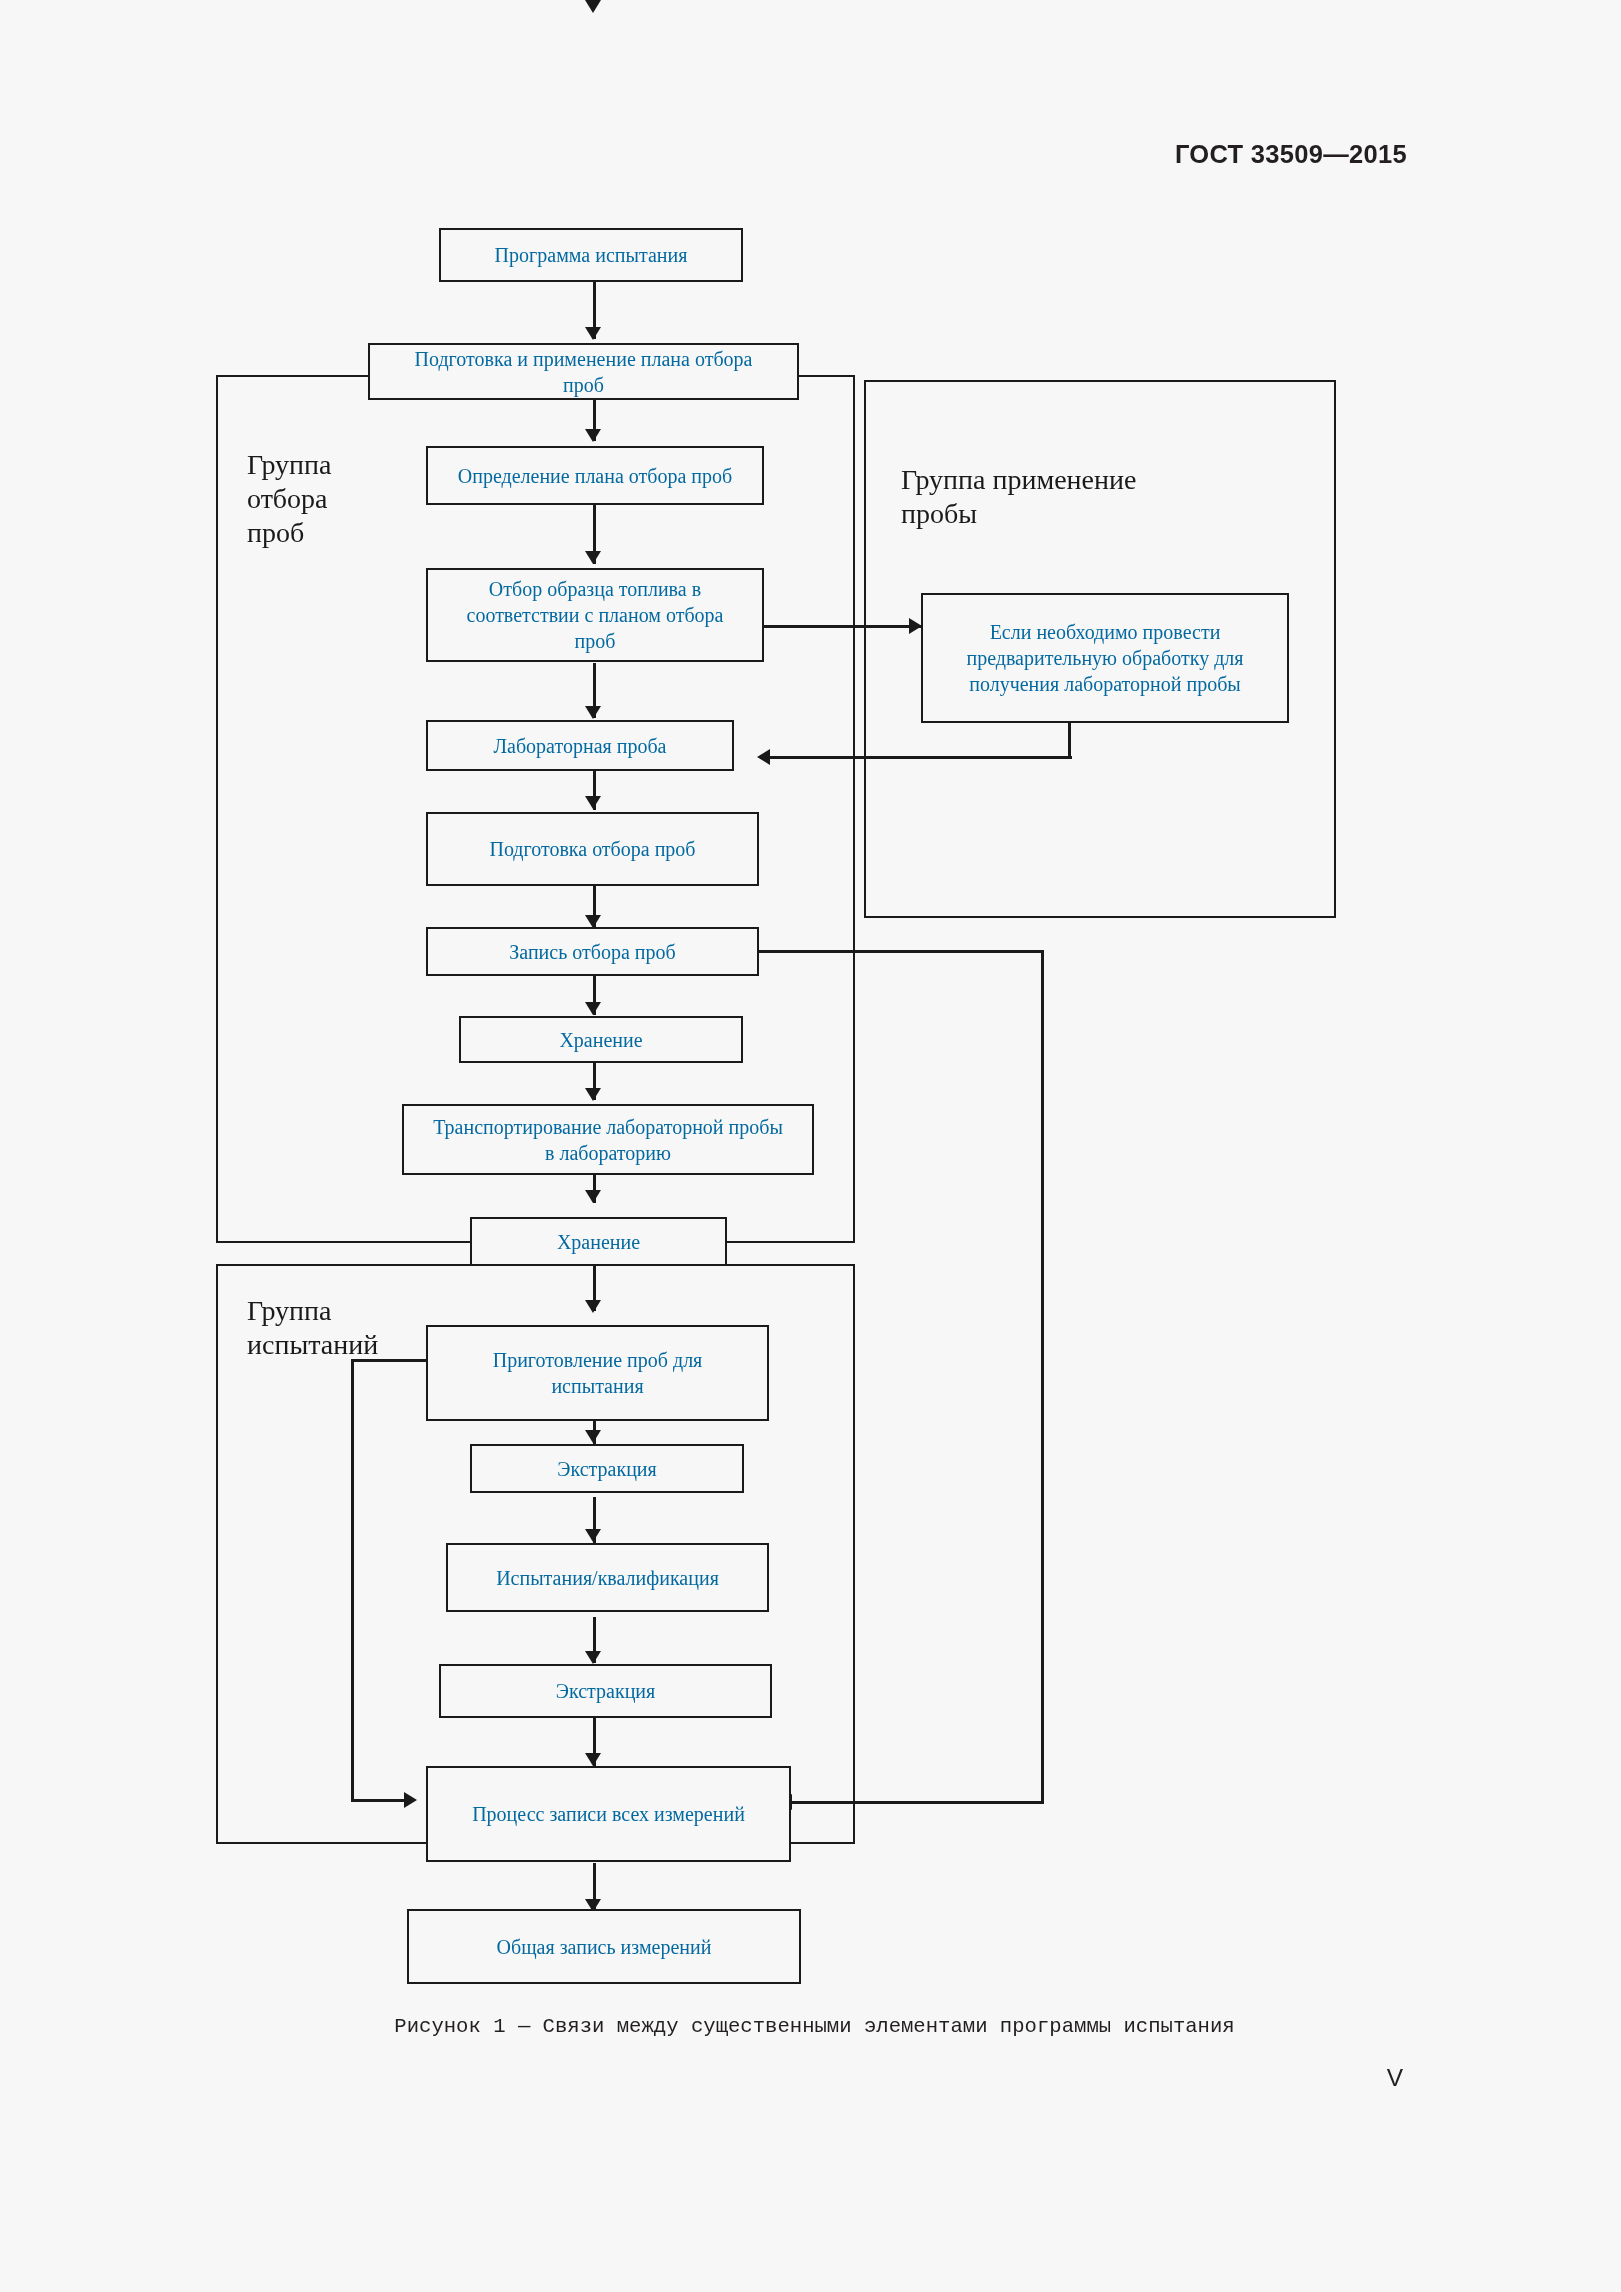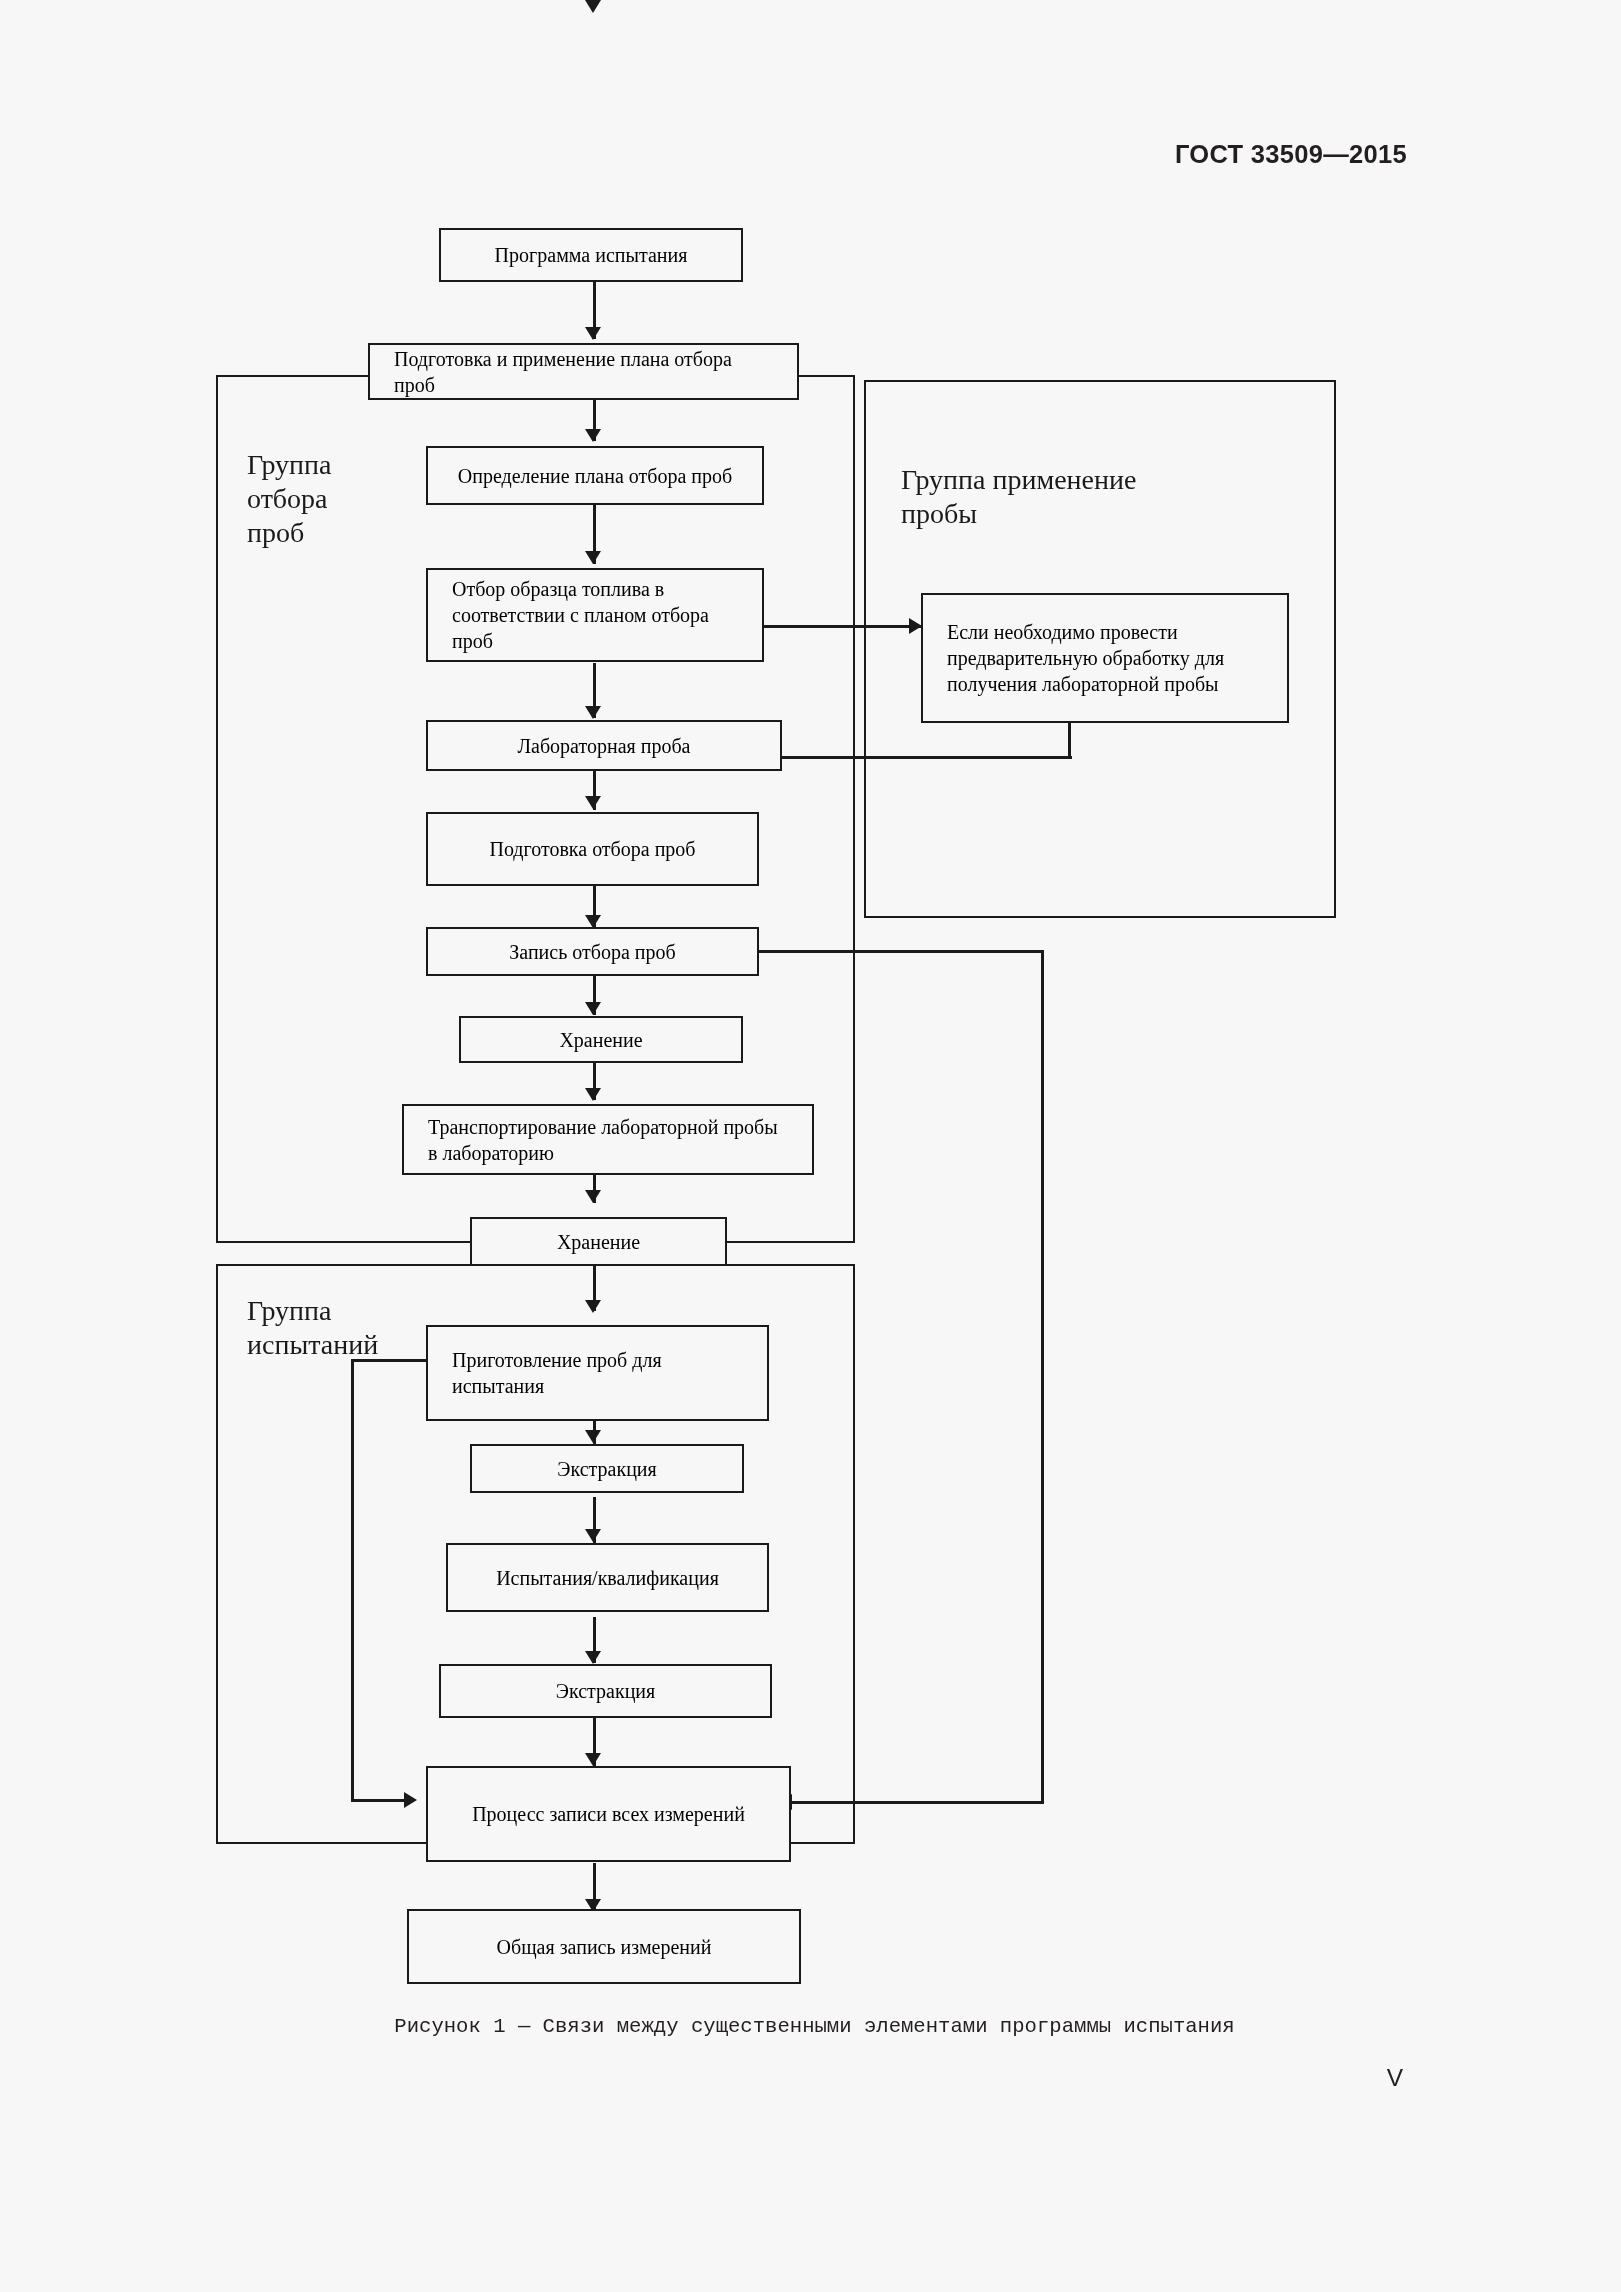--- a/index.html
+++ b/index.html
@@ -31,23 +31,23 @@
     font-size:28px;color:#1a1a1a;line-height:1.22;
     white-space:pre-line;
   }
 
   
   .bx{
     position:absolute;
     border:2.9px solid #1a1a1a;
     background:#f7f7f7;
     display:flex;align-items:center;justify-content:center;
-    text-align:left;
+    text-align:center;
     font-family:"Liberation Serif", serif;
-    font-size:20px;color:#000000;
+    font-size:20px;color:#0369a1;
     line-height:1.3;
     box-sizing:border-box;
     padding:2px 24px;
   }
   .bx span{display:block;}
 
   
   .ln{position:absolute;background:#1a1a1a;}
   .vl{width:2.9px;}
   .hl{height:2.9px;}
@@ -170,21 +170,21 @@
     </div>
 
     <div class="bx" style="left:426px;top:568px;width:338px;height:94px;">
       <span>Отбор образца топлива в соответствии с планом отбора проб</span>
     </div>
 
     <div class="bx" style="left:921px;top:593px;width:368px;height:130px;">
       <span>Если необходимо провести предварительную обработку для получения лабораторной пробы</span>
     </div>
 
-    <div class="bx" style="left:426px;top:720px;width:356px;height:51px;">
+    <div class="bx" style="left:426px;top:720px;width:308px;height:51px;">
       <span>Лабораторная проба</span>
     </div>
 
     <div class="bx" style="left:426px;top:812px;width:333px;height:74px;">
       <span>Подготовка отбора проб</span>
     </div>
 
     <div class="bx" style="left:426px;top:927px;width:333px;height:49px;">
       <span>Запись отбора проб</span>
     </div>

